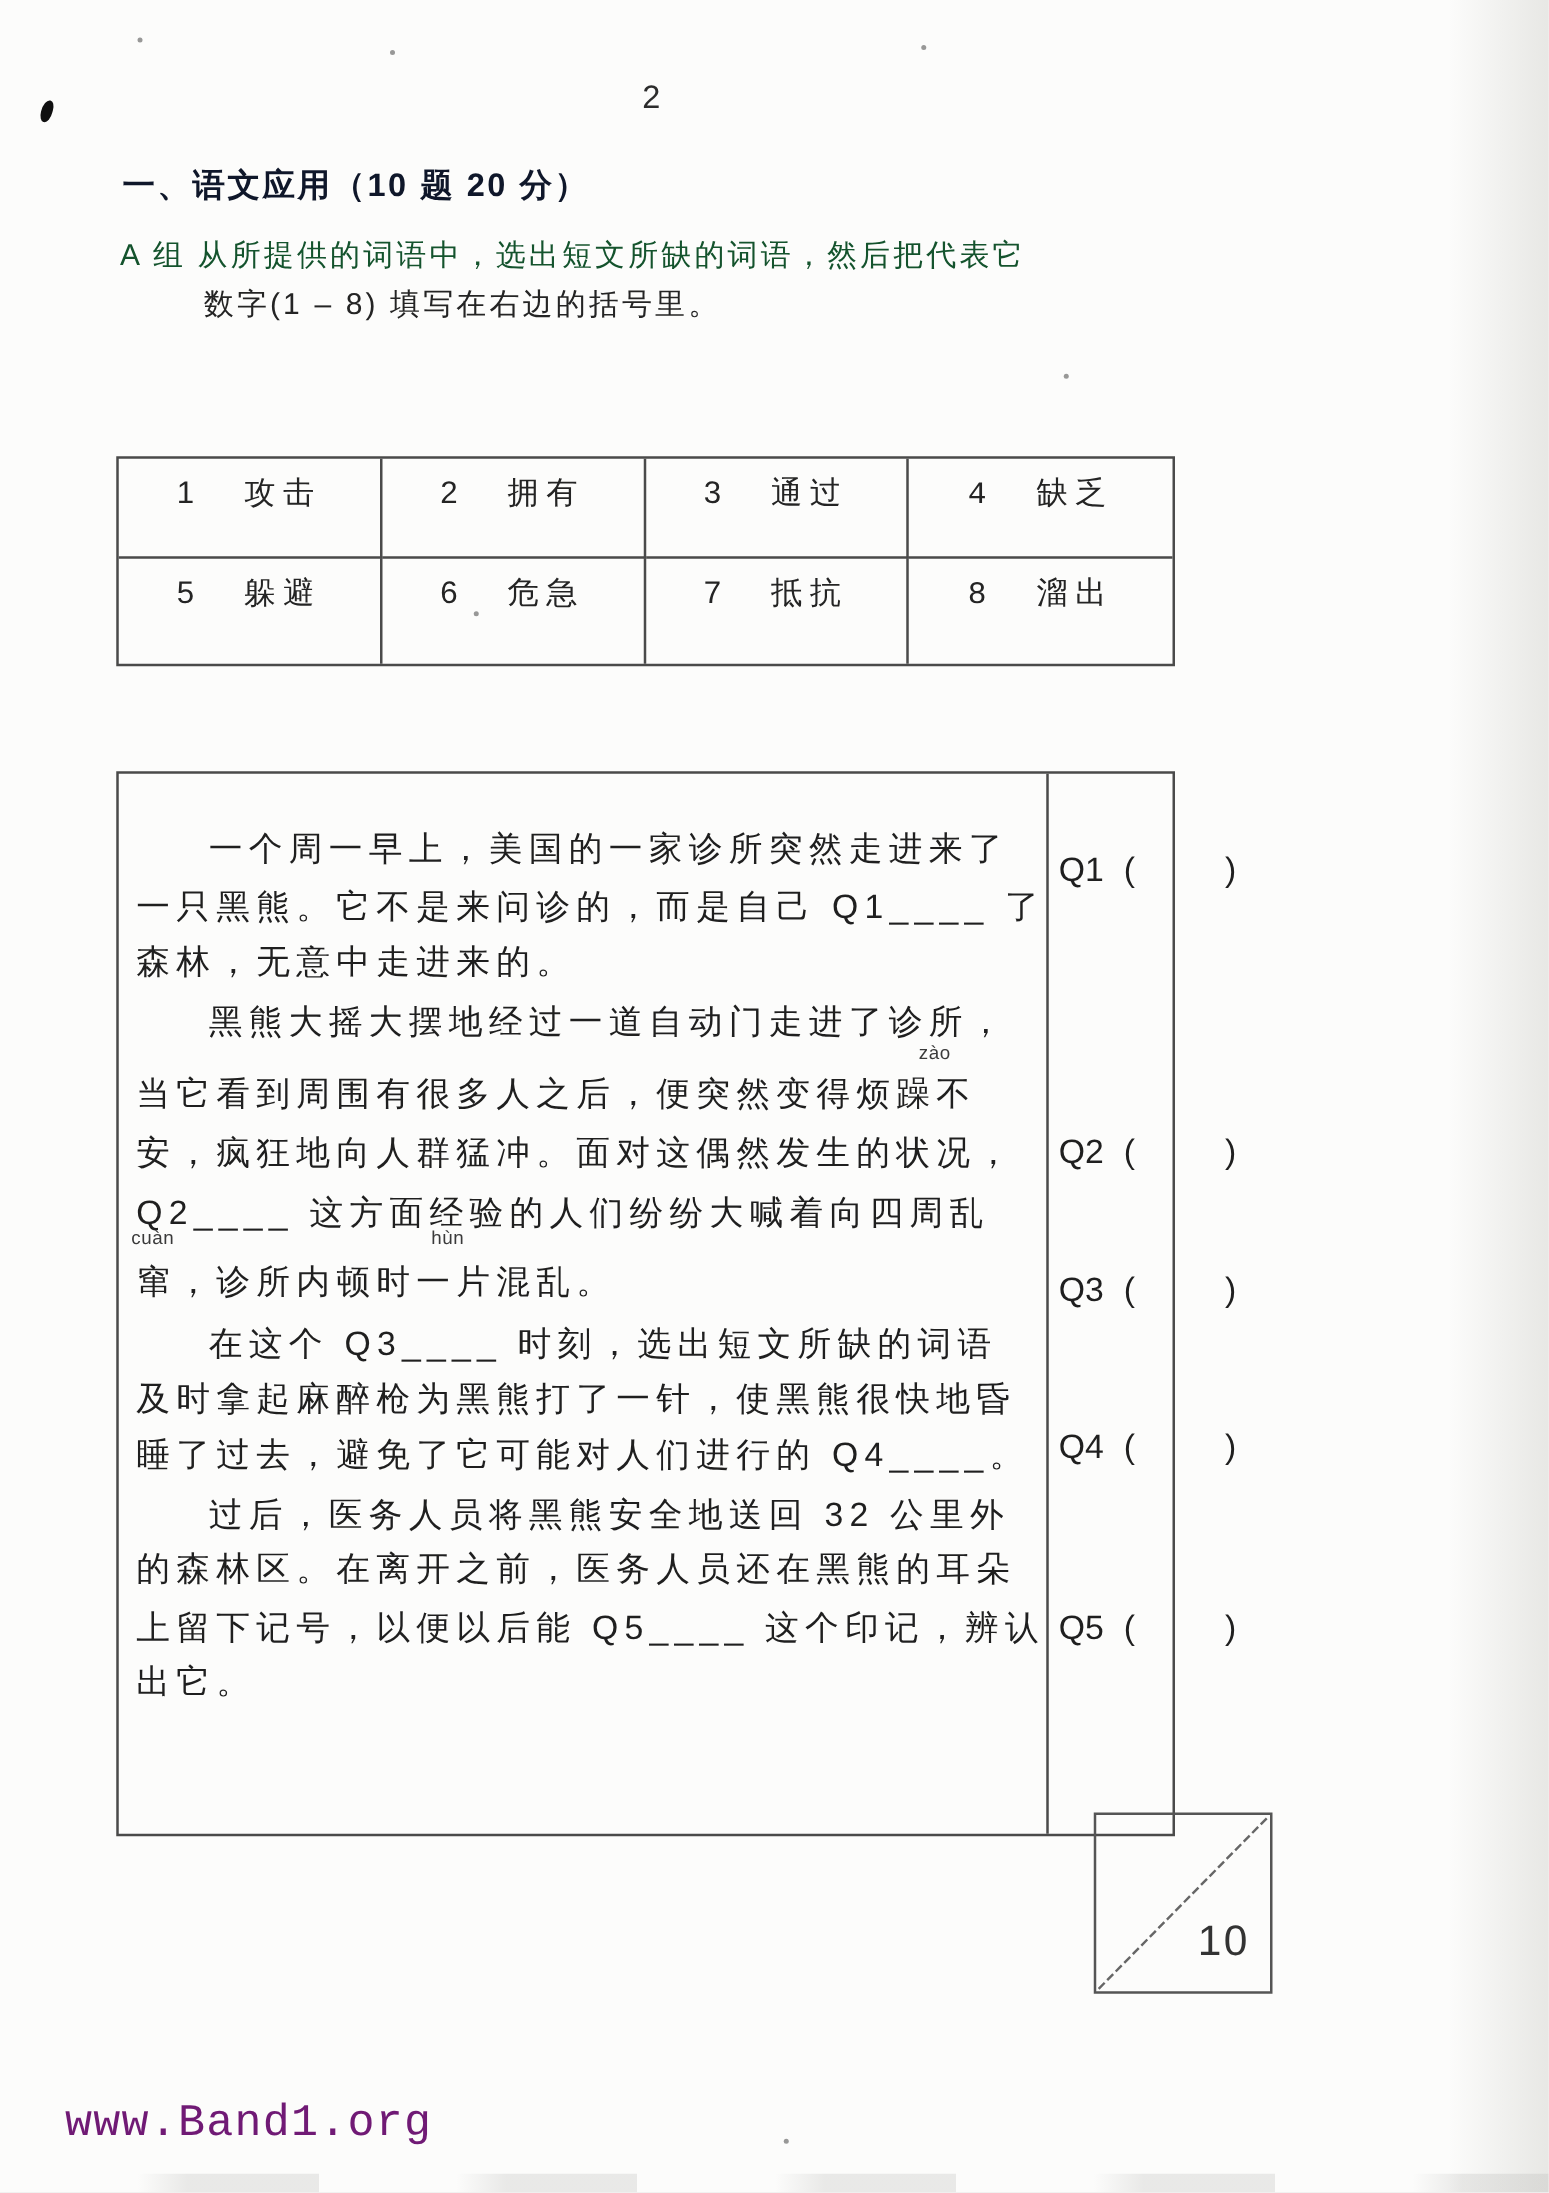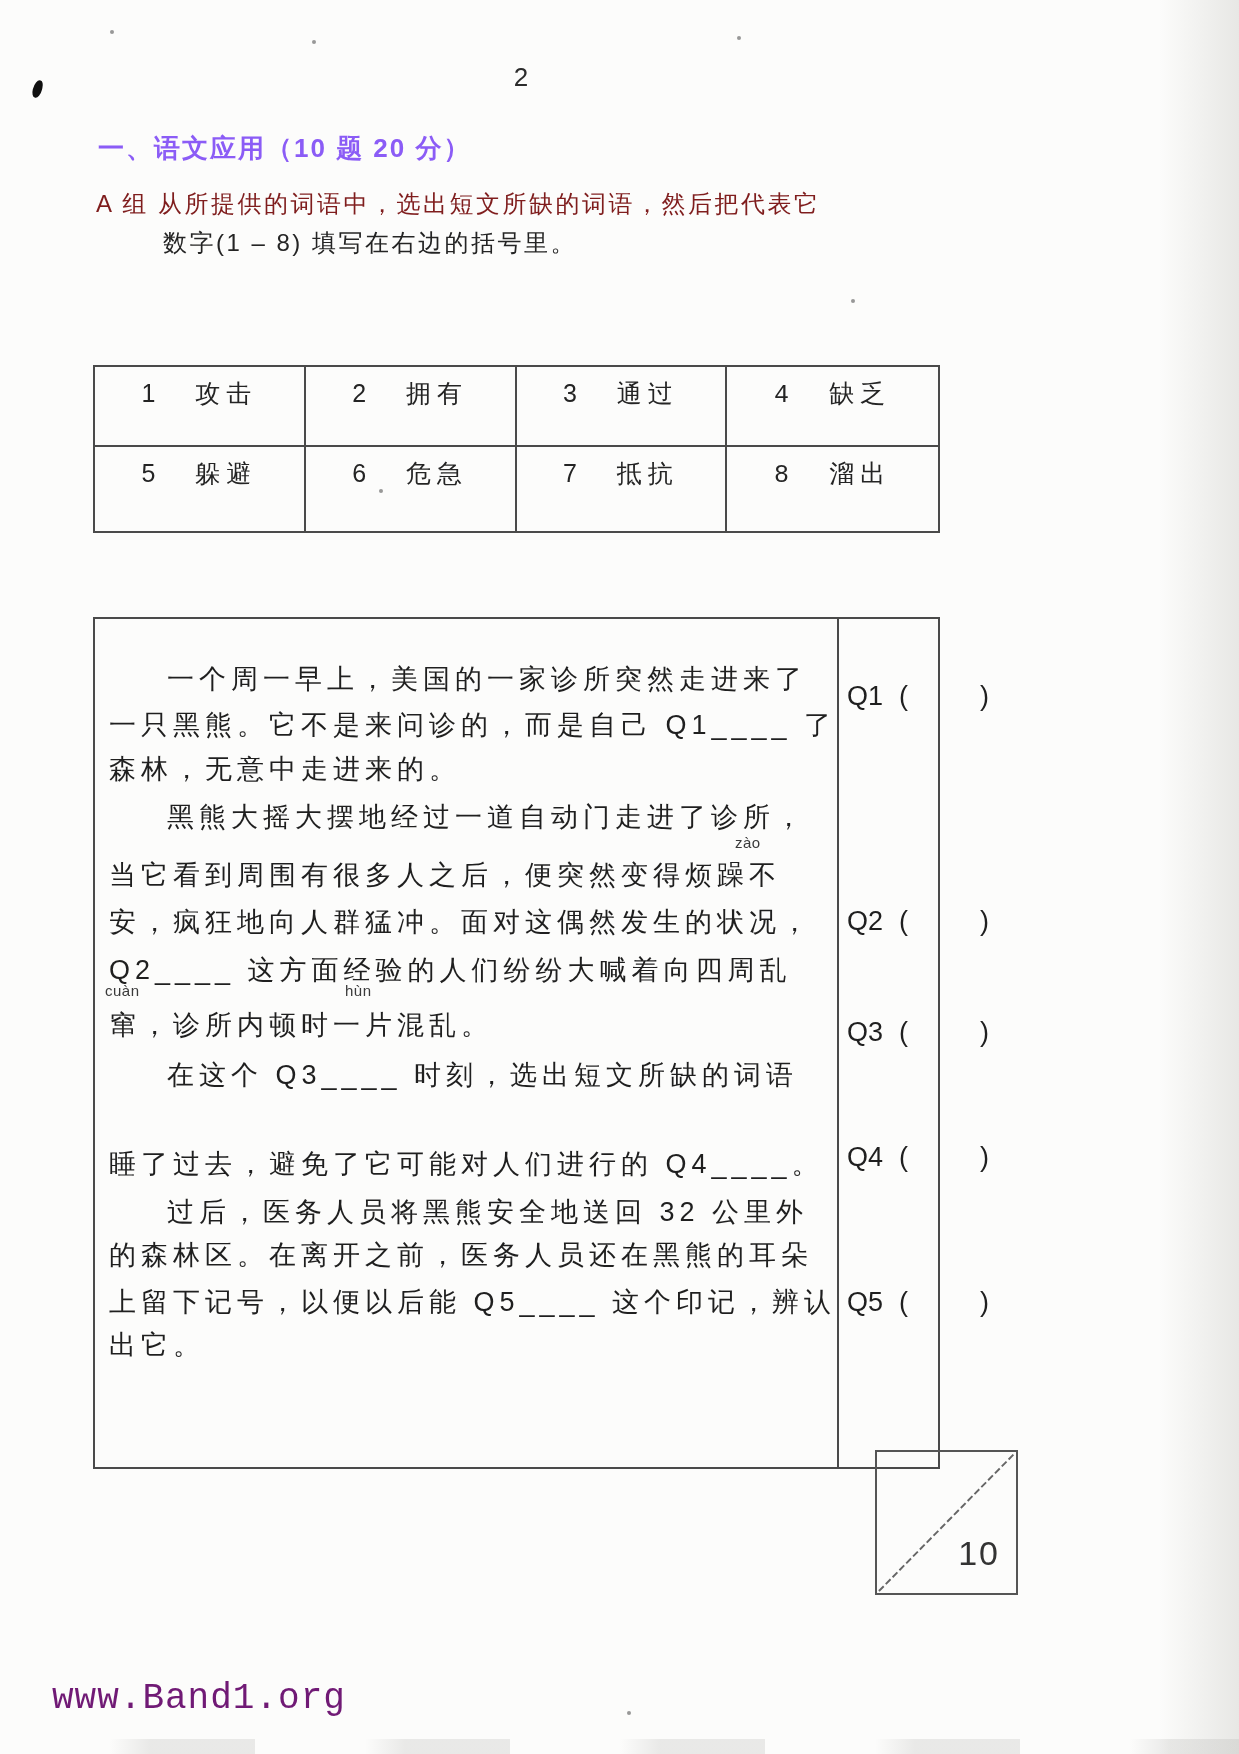--- a/index.html
+++ b/index.html
@@ -19,22 +19,22 @@
   .bottom-blotches{left:0;top:1739px;width:100%;height:15px;opacity:.55;
     background:repeating-linear-gradient(90deg,
       rgba(175,175,172,0) 0 110px, rgba(175,175,172,0.45) 150px 255px);}
   .ink-mark{left:33px;top:80px;width:9px;height:18px;background:#101010;
     border-radius:60% 40% 55% 45%;transform:rotate(14deg);}
   .speck{width:4px;height:4px;border-radius:50%;background:rgba(70,70,70,.55);}
   
   .page-number{left:505px;top:62px;width:32px;text-align:center;
     font-size:26px;color:#2c2c2c;}
   .heading{left:98px;top:131px;font-size:26px;font-weight:bold;
-    letter-spacing:2px;color:#8b5cf6;}
-  .instr1{left:96px;top:188px;font-size:24px;letter-spacing:2.5px;color:#7f1d1d;}
+    letter-spacing:2px;color:#0f172a;}
+  .instr1{left:96px;top:188px;font-size:24px;letter-spacing:2.5px;color:#14532d;}
   .instr2{left:163px;top:227px;font-size:24px;letter-spacing:2.5px;color:#242424;}
   
   .word-table{left:93px;top:365px;width:847px;height:168px;
     border:2px solid #4a4a4a;box-sizing:border-box;
     display:grid;grid-template-columns:repeat(4,1fr);grid-template-rows:80px 84px;}
   .wcell{border-right:2px solid #4a4a4a;border-bottom:2px solid #4a4a4a;
     box-sizing:border-box;padding-top:10px;text-align:center;
     font-size:25px;color:#242424;white-space:nowrap;}
   .wcell:nth-child(4n){border-right:none;font-family:Liberation Mono, monospace;}
   .wcell:nth-child(n+5){border-bottom:none;}
@@ -113,20 +113,21 @@
 
     <div class="abs pline indent" style="top:42px;">一个周一早上，美国的一家诊所突然走进来了</div>
     <div class="abs pline" style="top:88px;">一只黑熊。它不是来问诊的，而是自己 Q1____ 了</div>
     <div class="abs pline indent" style="top:180px;">黑熊大摇大摆地经过一道自动门走进了诊所，</div>
     <div class="abs pline" style="top:132px;">森林，无意中走进来的。</div>
     <div class="abs pline" style="top:238px;">当它看到周围有很多人之后，便突然变得烦躁不</div>
     <div class="abs pline" style="top:285px;">安，疯狂地向人群猛冲。面对这偶然发生的状况，</div>
     <div class="abs pline" style="top:333px;">Q2____ 这方面经验的人们纷纷大喊着向四周乱</div>
     <div class="abs pline" style="top:388px;">窜，诊所内顿时一片混乱。</div>
     <div class="abs pline indent" style="top:438px;">在这个 Q3____ 时刻，选出短文所缺的词语</div>
+    <div class="abs pline" style="top:482px;">及时拿起麻醉枪为黑熊打了一针，使黑熊很快地昏</div>
     <div class="abs pline" style="top:527px;">睡了过去，避免了它可能对人们进行的 Q4____。</div>
     <div class="abs pline indent" style="top:575px;">过后，医务人员将黑熊安全地送回 32 公里外</div>
     <div class="abs pline" style="top:618px;">的森林区。在离开之前，医务人员还在黑熊的耳朵</div>
     <div class="abs pline" style="top:665px;">上留下记号，以便以后能 Q5____ 这个印记，辨认</div>
     <div class="abs pline" style="top:708px;">出它。</div>
 
     <div class="abs pinyin" style="left:640px;top:215px;">zào</div>
     <div class="abs pinyin" style="left:10px;top:363px;">cuàn</div>
     <div class="abs pinyin" style="left:250px;top:363px;">hùn</div>
 

